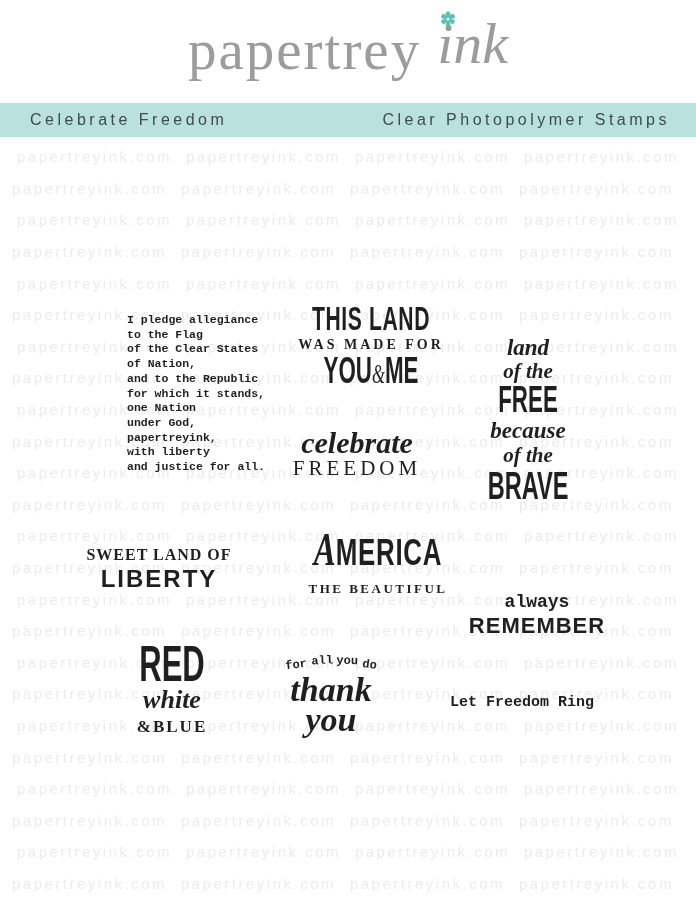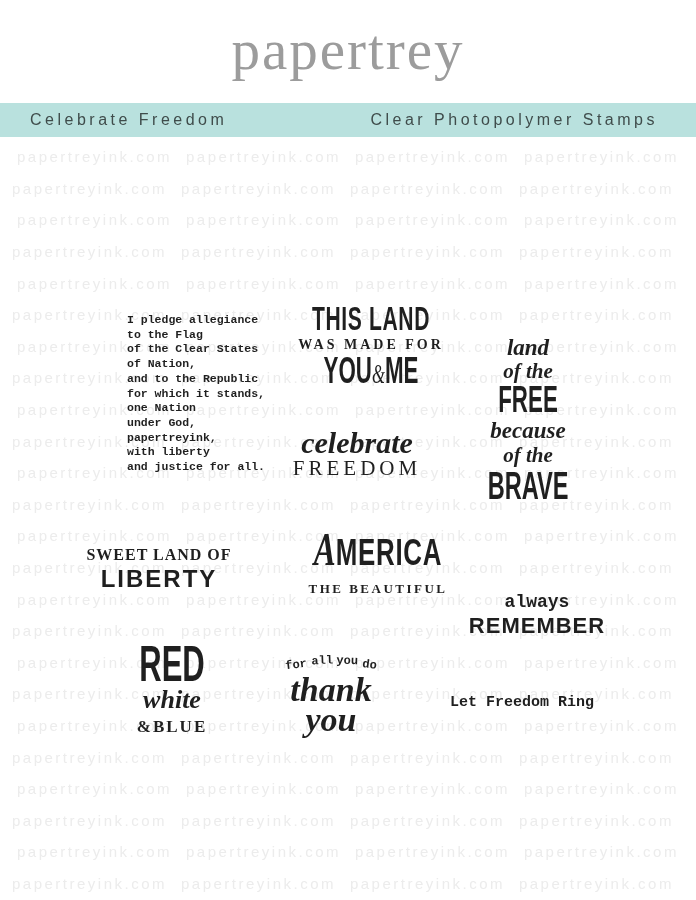--- a/index.html
+++ b/index.html
@@ -22,21 +22,21 @@
   .logo .word{font-family:"Liberation Serif",serif;font-size:57px;
     letter-spacing:2px;line-height:80px;}
   .ink-wrap{position:relative;display:inline-block;
     font-family:"Liberation Serif",serif;font-style:italic;font-size:58px;}
   .flower{position:absolute;left:3px;top:1px;width:16px;height:16px;}
 
   
   .banner{position:absolute;top:103px;left:0;width:696px;height:34px;
     background:var(--banner-bg);color:var(--banner-text);
     display:flex;justify-content:space-between;align-items:center;
-    padding:0 38px 0 30px;font-size:16px;letter-spacing:3.5px;}
+    padding:0 26px 0 30px;font-size:16px;letter-spacing:3.5px;}
 
   
   .wm-layer{position:absolute;top:141px;left:0;width:696px;height:759px;
     overflow:hidden;z-index:0;}
   .wm-row{height:31.6px;display:flex;justify-content:space-between;
     align-items:center;padding:0 17px;color:var(--watermark);
     font-size:15px;letter-spacing:2.5px;white-space:nowrap;}
   .wm-row:nth-child(even){transform:translateX(-5px);}
 
   
@@ -113,20 +113,35 @@
   
   .ring{left:450px;top:694px;transform:none;text-align:left;font-size:15px;}
 </style>
 </head>
 <body>
 
 <div class="page">
 
   <div class="logo">
     <span class="word">papertrey</span>
+    <span class="ink-wrap">
+      <svg class="flower" viewBox="0 0 20 20">
+        <g fill="#54c0b4">
+          <circle cx="10" cy="3.6" r="3"></circle>
+          <circle cx="15.5" cy="6.8" r="3"></circle>
+          <circle cx="15.5" cy="13.2" r="3"></circle>
+          <circle cx="10" cy="16.4" r="3"></circle>
+          <circle cx="4.5" cy="13.2" r="3"></circle>
+          <circle cx="4.5" cy="6.8" r="3"></circle>
+          <circle cx="10" cy="10" r="4.4"></circle>
+        </g>
+        <circle cx="10" cy="10" r="2" fill="#ffffff"></circle>
+      </svg>
+      <span>ink</span>
+    </span>
   </div>
 
   <div class="banner">
     <span>Celebrate Freedom</span>
     <span>Clear Photopolymer Stamps</span>
   </div>
 
   <div class="wm-layer">
       <div class="wm-row">
         <span>papertreyink.com</span>

